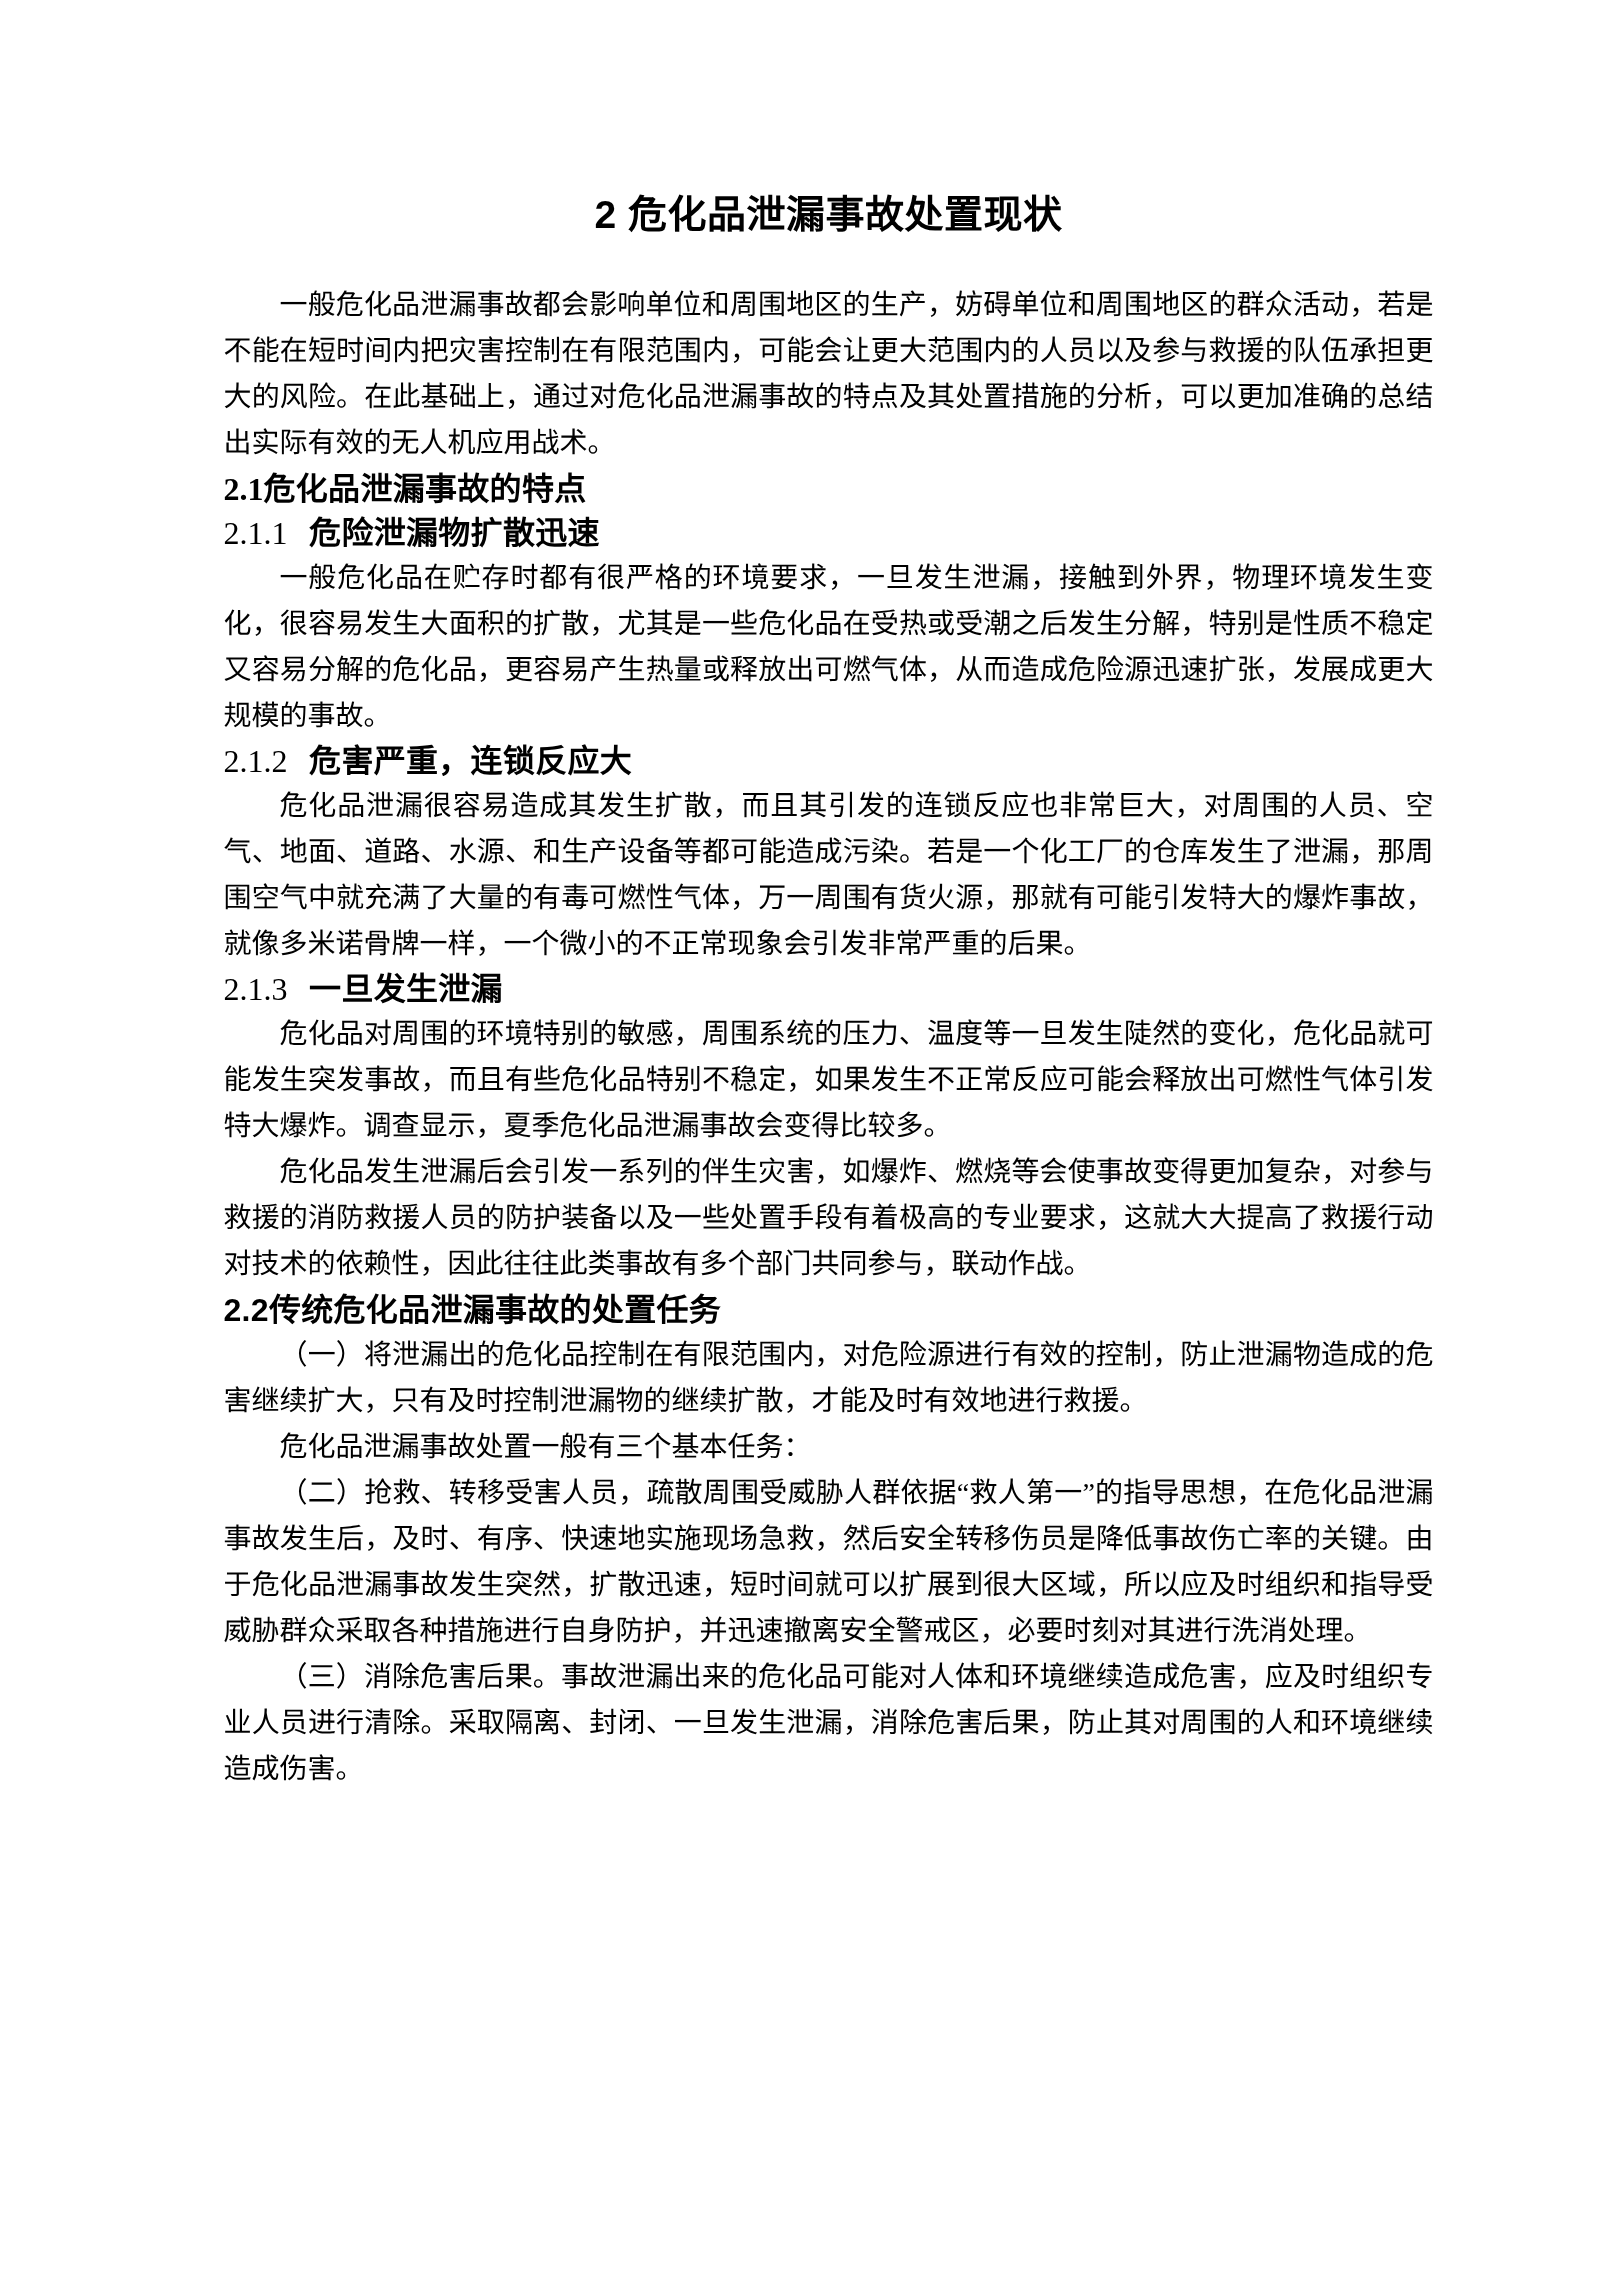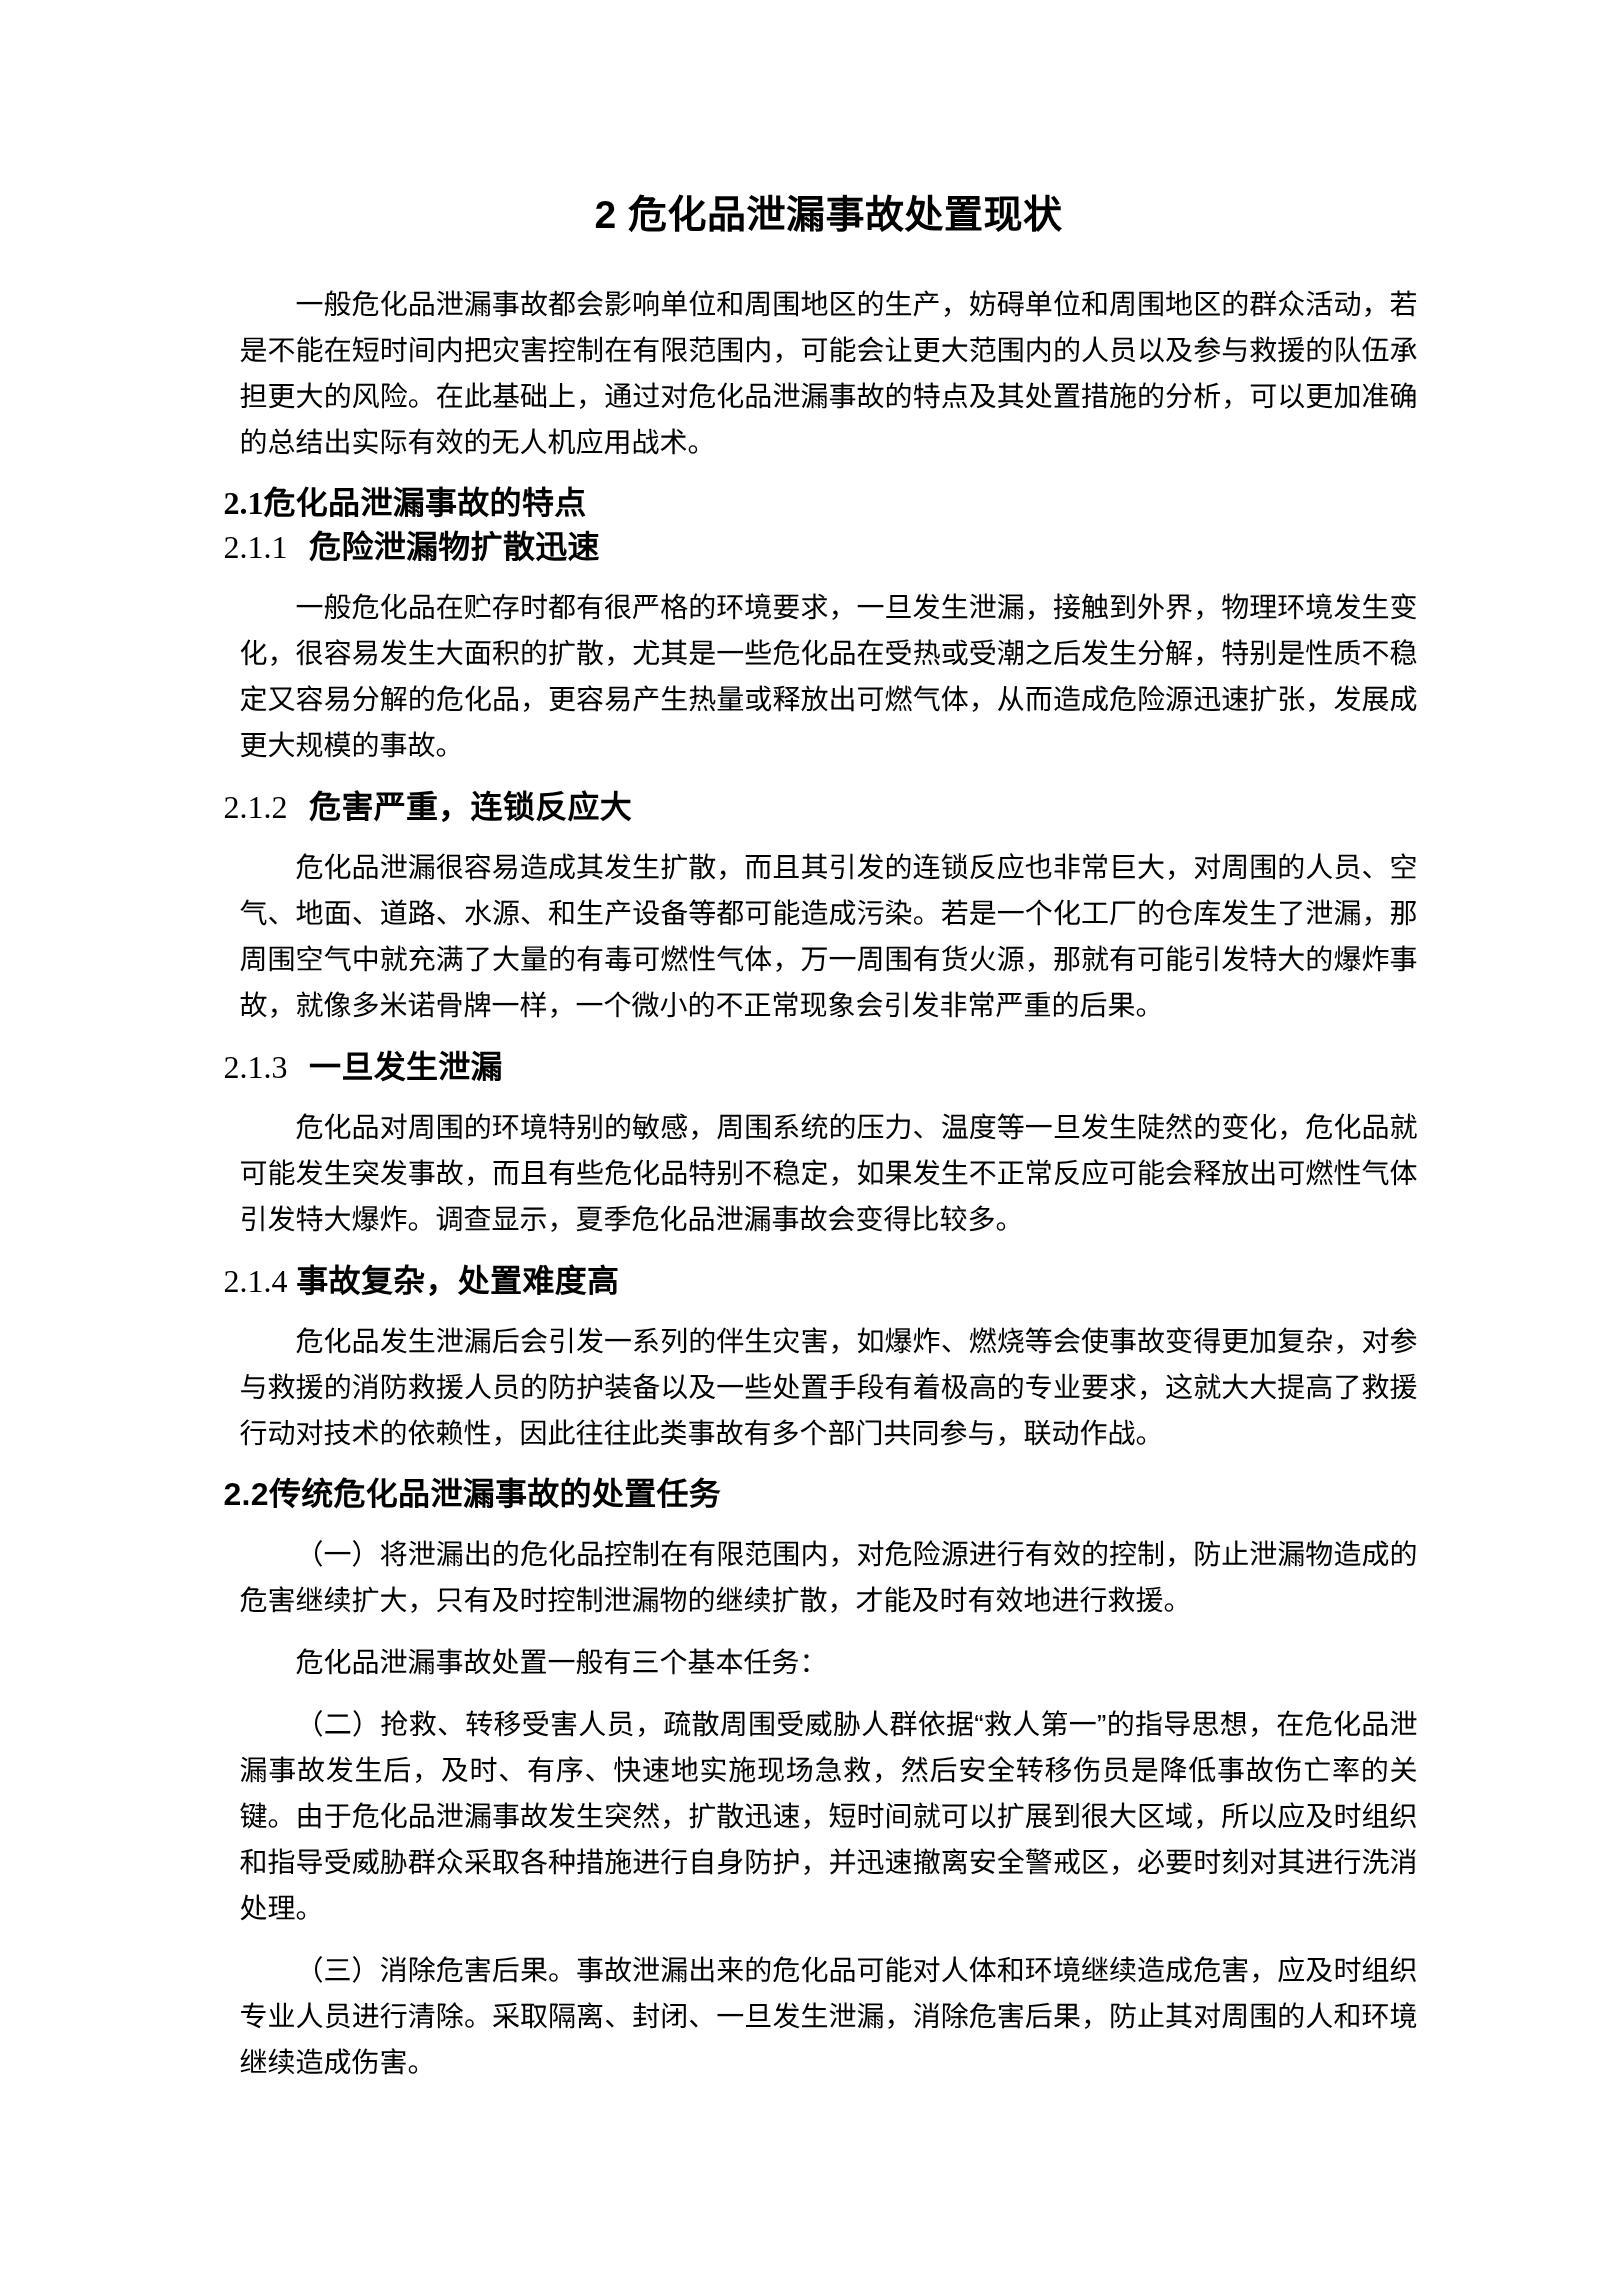--- a/index.html
+++ b/index.html
@@ -73,25 +73,25 @@
   .h3 .txt {
     font-family: "Liberation Sans", "DejaVu Sans", sans-serif;
     font-weight: bold;
     letter-spacing: 0.3px;
   }
 
   
   p.body {
     font-size: 28px;
     line-height: 46px;
-    margin: 16px;
+    margin: 0;
     text-align: justify;
     text-justify: inter-ideograph;
     text-indent: 2em;
-    font-family: Liberation Sans, sans-serif;
+    font-family: Liberation Serif, serif;
   }
 </style>
 </head>
 <body>
 
 <div class="page">
   <div class="content">
 
     <h1 class="doc-title">2 危化品泄漏事故处置现状</h1>
 
@@ -101,21 +101,20 @@
 
     <h3 class="h3"><span class="num">2.1.1</span><span class="gap-wide"></span><span class="txt">危险泄漏物扩散迅速</span></h3>
     <p class="body">一般危化品在贮存时都有很严格的环境要求，一旦发生泄漏，接触到外界，物理环境发生变化，很容易发生大面积的扩散，尤其是一些危化品在受热或受潮之后发生分解，特别是性质不稳定又容易分解的危化品，更容易产生热量或释放出可燃气体，从而造成危险源迅速扩张，发展成更大规模的事故。</p>
 
     <h3 class="h3"><span class="num">2.1.2</span><span class="gap-wide"></span><span class="txt">危害严重，连锁反应大</span></h3>
     <p class="body">危化品泄漏很容易造成其发生扩散，而且其引发的连锁反应也非常巨大，对周围的人员、空气、地面、道路、水源、和生产设备等都可能造成污染。若是一个化工厂的仓库发生了泄漏，那周围空气中就充满了大量的有毒可燃性气体，万一周围有货火源，那就有可能引发特大的爆炸事故，就像多米诺骨牌一样，一个微小的不正常现象会引发非常严重的后果。</p>
 
     <h3 class="h3"><span class="num">2.1.3</span><span class="gap-wide"></span><span class="txt">一旦发生泄漏</span></h3>
     <p class="body">危化品对周围的环境特别的敏感，周围系统的压力、温度等一旦发生陡然的变化，危化品就可能发生突发事故，而且有些危化品特别不稳定，如果发生不正常反应可能会释放出可燃性气体引发特大爆炸。调查显示，夏季危化品泄漏事故会变得比较多。</p>
 
-    <h3 class="h3"><span class="num">2.1.4</span><span class="gap-narrow"></span><span class="txt">事故复杂，处置难度高</span></h3>
     <p class="body">危化品发生泄漏后会引发一系列的伴生灾害，如爆炸、燃烧等会使事故变得更加复杂，对参与救援的消防救援人员的防护装备以及一些处置手段有着极高的专业要求，这就大大提高了救援行动对技术的依赖性，因此往往此类事故有多个部门共同参与，联动作战。</p>
 
     <h2 class="h2"><span class="num txt">2.2</span><span class="gap-narrow"></span><span class="txt">传统危化品泄漏事故的处置任务</span></h2>
 
     <p class="body">（一）将泄漏出的危化品控制在有限范围内，对危险源进行有效的控制，防止泄漏物造成的危害继续扩大，只有及时控制泄漏物的继续扩散，才能及时有效地进行救援。</p>
 
     <p class="body">危化品泄漏事故处置一般有三个基本任务：</p>
     <p class="body">（二）抢救、转移受害人员，疏散周围受威胁人群依据“救人第一”的指导思想，在危化品泄漏事故发生后，及时、有序、快速地实施现场急救，然后安全转移伤员是降低事故伤亡率的关键。由于危化品泄漏事故发生突然，扩散迅速，短时间就可以扩展到很大区域，所以应及时组织和指导受威胁群众采取各种措施进行自身防护，并迅速撤离安全警戒区，必要时刻对其进行洗消处理。</p>
     <p class="body">（三）消除危害后果。事故泄漏出来的危化品可能对人体和环境继续造成危害，应及时组织专业人员进行清除。采取隔离、封闭、一旦发生泄漏，消除危害后果，防止其对周围的人和环境继续造成伤害。</p>
 

